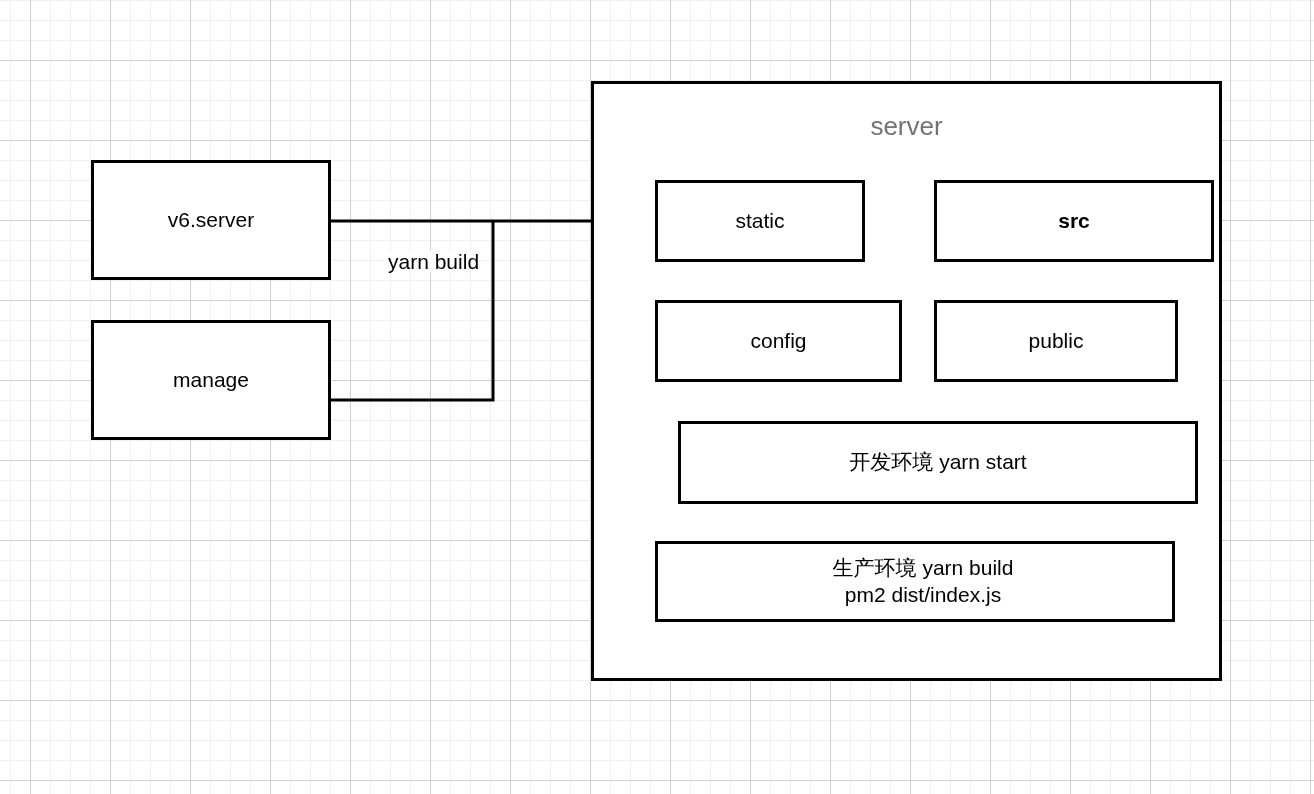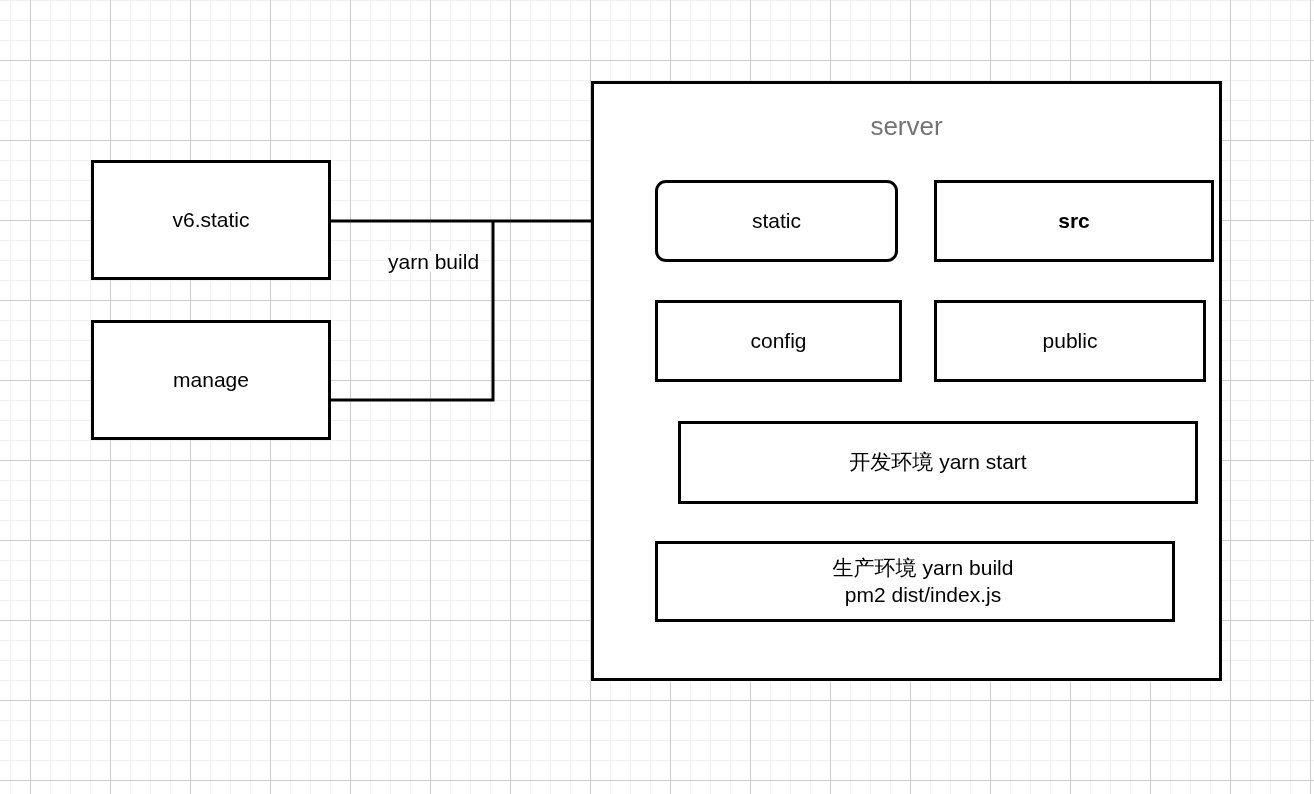--- a/index.html
+++ b/index.html
@@ -82,46 +82,46 @@
         <path d="M0,0 L10,4 L0,8 L2.4,4 Z" fill="#000000"></path>
       </marker>
     </defs>
 
     <path d="M331,400 L493,400 L493,221" fill="none" stroke="#000000" stroke-width="3"></path>
 
     <path d="M331,221 L653,221" fill="none" stroke="#000000" stroke-width="3" marker-end="url(#arrowhead)"></path>
   </svg>
 
   <div class="shape" style="left:91px; top:160px; width:240px; height:120px;">
-    <span class="box-label">v6.static</span>
+    <span class="box-label">v6.server</span>
   </div>
 
   <div class="shape" style="left:91px; top:320px; width:240px; height:120px;">
     <span class="box-label">manage</span>
   </div>
 
   <div class="edge-label" style="left:386px; top:211px;">yarn build</div>
 
   <div class="shape container-box" style="left:591px; top:81px; width:631px; height:600px;">
     <span class="container-title">server</span>
   </div>
 
-  <div class="shape" style="left:655px; top:180px; width:243px; height:82px;border-radius:11px;">
+  <div class="shape" style="left:655px; top:180px; width:210px; height:82px;">
     <span class="box-label">static</span>
   </div>
 
   <div class="shape" style="left:934px; top:180px; width:280px; height:82px;font-weight:bold;">
     <span class="box-label">src</span>
   </div>
 
   <div class="shape" style="left:655px; top:300px; width:247px; height:82px;">
     <span class="box-label">config</span>
   </div>
 
-  <div class="shape" style="left:934px; top:300px; width:272px; height:82px;">
+  <div class="shape" style="left:934px; top:300px; width:244px; height:82px;">
     <span class="box-label">public</span>
   </div>
 
   <div class="shape" style="left:678px; top:421px; width:520px; height:83px;">
     <span class="box-label">开发环境 yarn start</span>
   </div>
 
   <div class="shape" style="left:655px; top:541px; width:520px; height:81px;padding-left:16px;">
     <span class="box-label">生产环境 yarn build
 pm2 dist/index.js</span>

